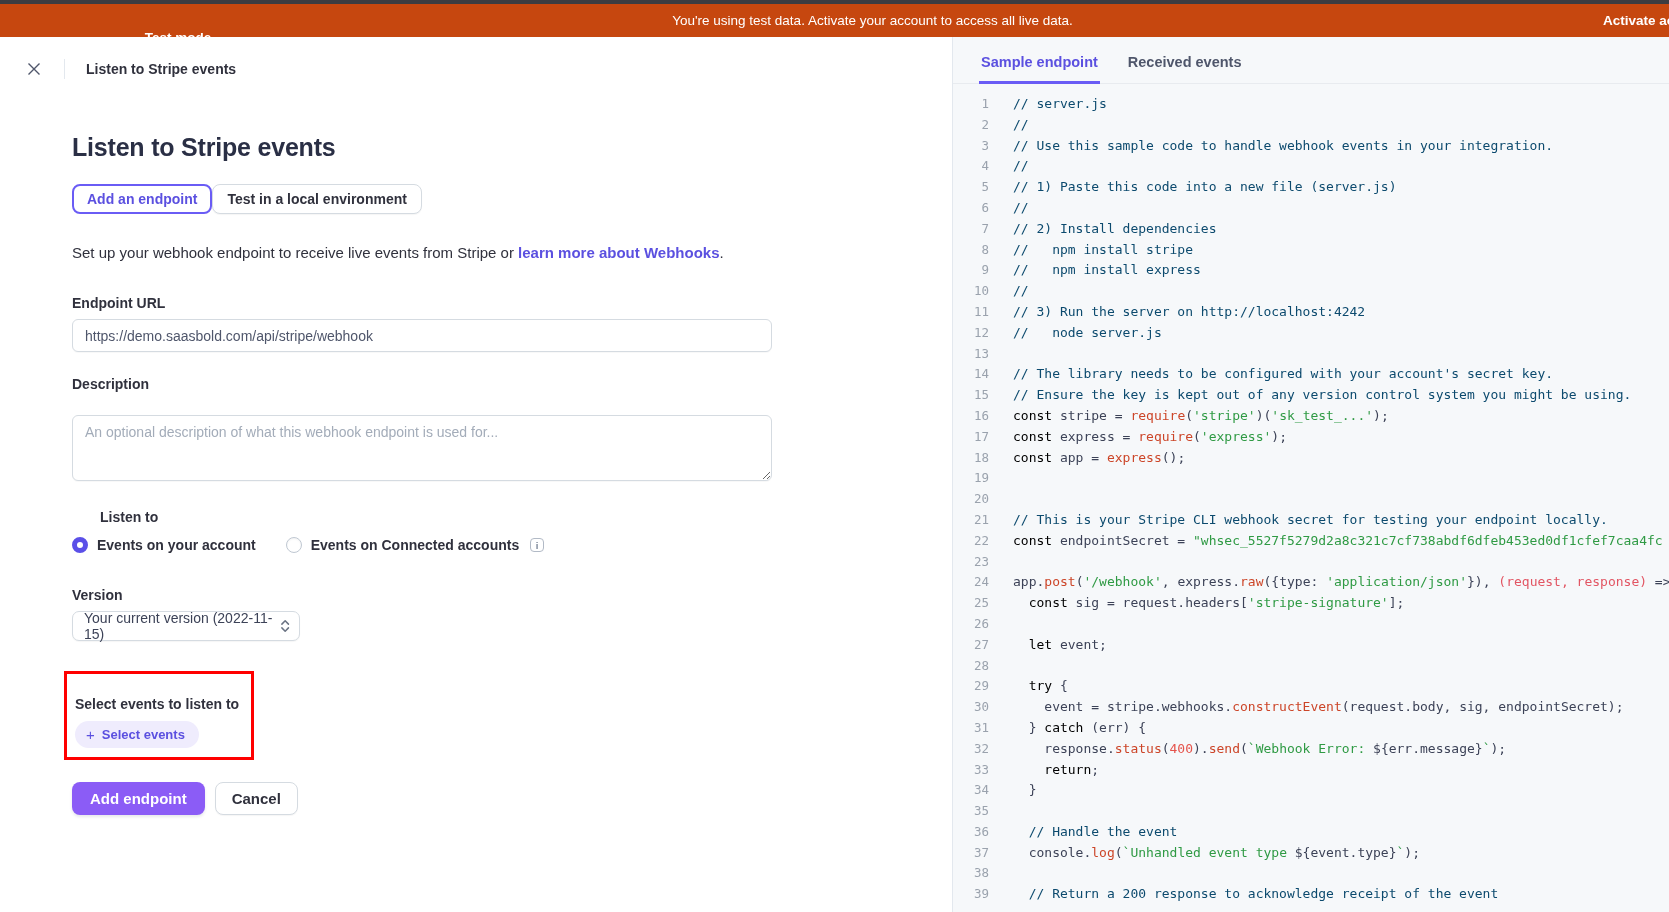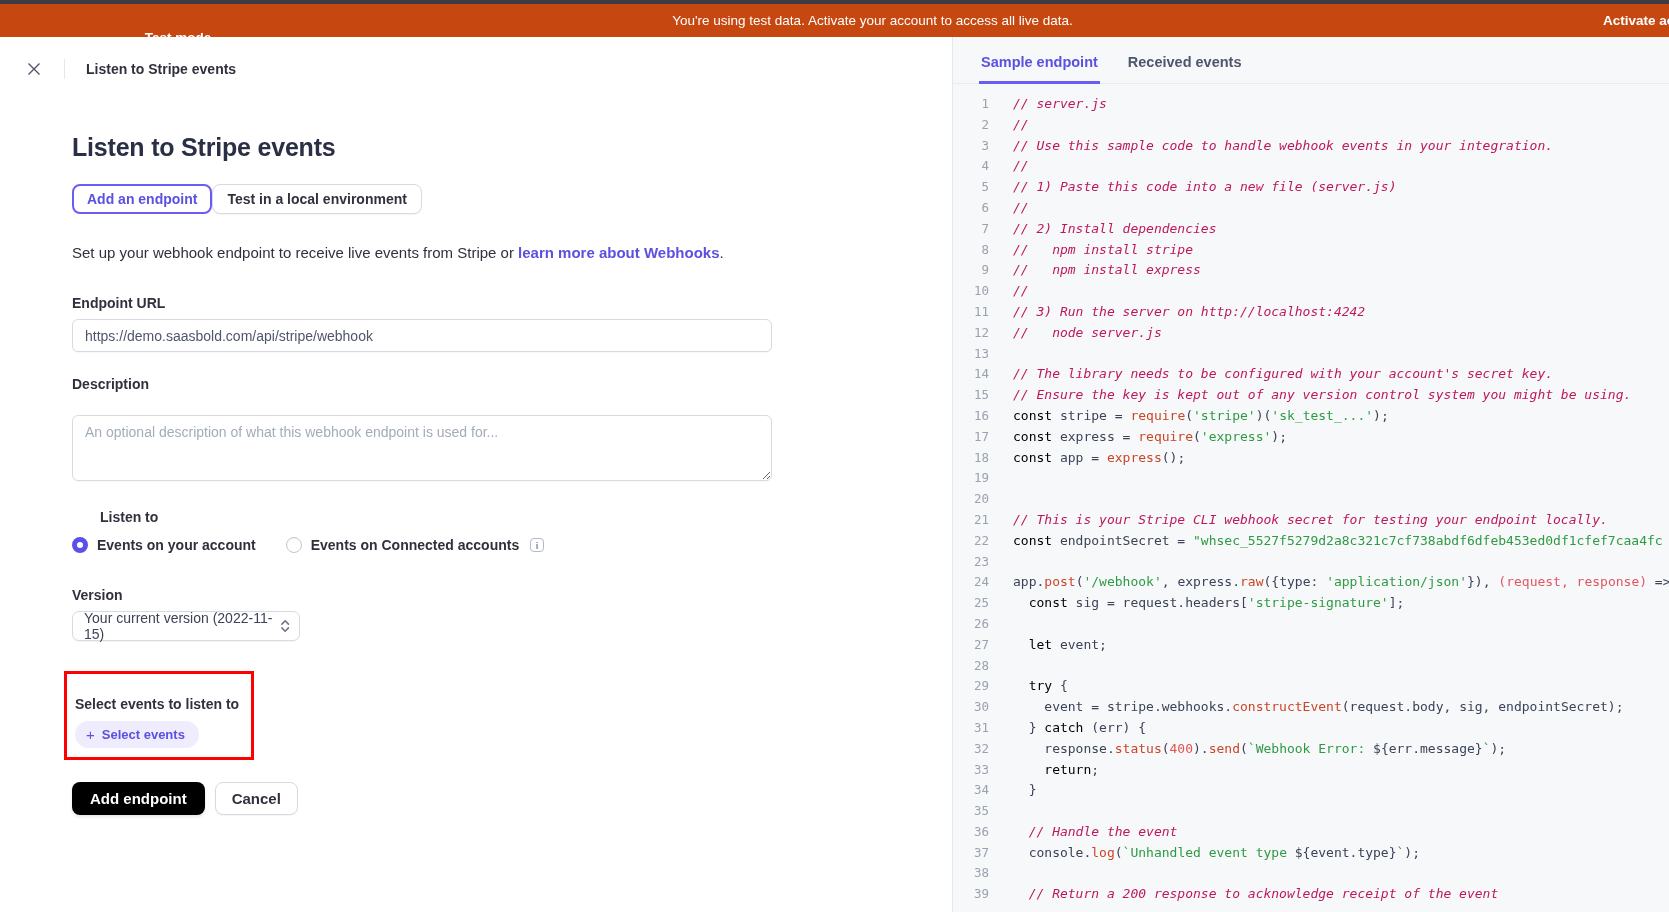--- a/index.html
+++ b/index.html
@@ -53,33 +53,33 @@
 
   .version-label { margin-top:34px; }
   .select-box { margin-top:8px; width:228px; height:30px; border:1px solid #d5dbe1; border-radius:7px; background:#fff; display:flex; align-items:center; justify-content:space-between; padding:0 9px 0 11px; font-size:14px; color:#3c4257; cursor:pointer; box-shadow:0 1px 1px rgba(0,0,0,0.04); }
 
   .events-highlight { margin-top:30px; margin-left:-8px; border:3px solid #ff0000; width:fit-content; min-width:168px; padding:22px 12px 9px 8px; }
   .events-label { font-size:14px; font-weight:700; color:#30313d; }
   .select-events-btn { margin-top:9px; display:inline-flex; align-items:center; gap:7px; background:#efecfd; color:#5b50e0; border:none; border-radius:15px; font-size:13px; font-weight:700; padding:6px 14px 6px 11px; cursor:pointer; font-family:"Liberation Sans", sans-serif; }
   .plus-glyph { font-size:15px; font-weight:400; line-height:1; }
 
   .actions-row { margin-top:22px; display:flex; gap:10px; align-items:center; }
-  .btn-primary { background:#000000; color:#fff; font-size:15px; font-weight:700; border:none; border-radius:8px; padding:8px 18px; cursor:pointer; box-shadow:0 2px 3px rgba(60,66,87,0.12); font-family:"Liberation Sans", sans-serif; }
+  .btn-primary { background:#8b5cf6; color:#fff; font-size:15px; font-weight:700; border:none; border-radius:8px; padding:8px 18px; cursor:pointer; box-shadow:0 2px 3px rgba(60,66,87,0.12); font-family:"Liberation Sans", sans-serif; }
   .btn-secondary { background:#fff; color:#30313d; font-size:15px; font-weight:700; border:1px solid #d5dbe1; border-radius:8px; padding:7px 16px; cursor:pointer; box-shadow:0 1px 1px rgba(0,0,0,0.04); font-family:"Liberation Sans", sans-serif; }
 
   
   .tabs-bar { display:flex; gap:26px; padding-left:26px; border-bottom:1px solid #e8ebef; }
   .tab { padding:17px 2px 11px; font-size:14.5px; font-weight:600; border-bottom:3px solid transparent; cursor:pointer; margin-bottom:-1px; }
   .tab.active { color:#5b50e0; border-bottom-color:#6a5cf5; }
   .tab.inactive { color:#4f566b;text-align:center; }
 
   .code-area { padding-top:10px; }
   .code-line { white-space:pre; font-family:"DejaVu Sans Mono", monospace; font-size:13px; line-height:20.8px; height:20.8px; }
   .ln { display:inline-block; width:36px; text-align:right; color:#9aa2ad; margin-right:24px; font-size:12.5px; }
-  .t-com { color:#be185d; font-style:italic; }
+  .t-com { color:#0c4a6e; }
   .t-kw  { color:#000000; }
   .t-fn  { color:#cc4528; }
   .t-str { color:#2f9a44; }
   .t-num { color:#e5534b; }
   .t-prm { color:#e25563; }
   .t-pln { color:#3c4257; }
 </style>
 </head>
 <body>
 

